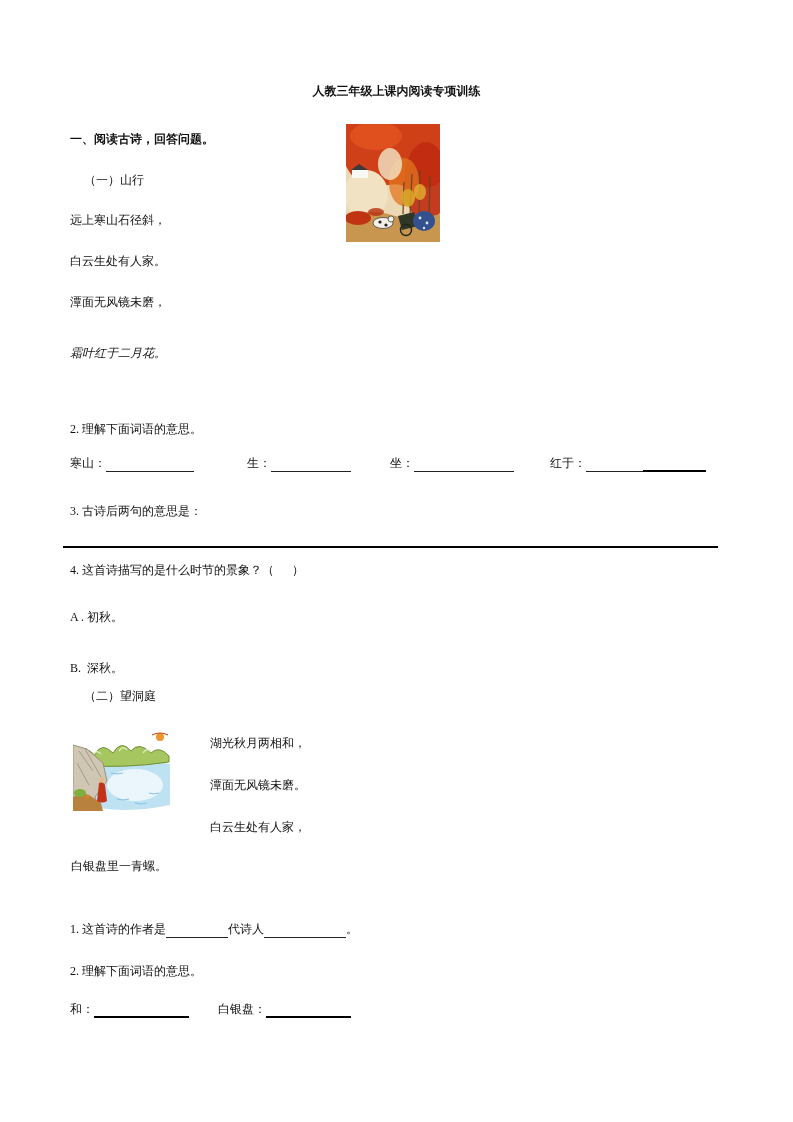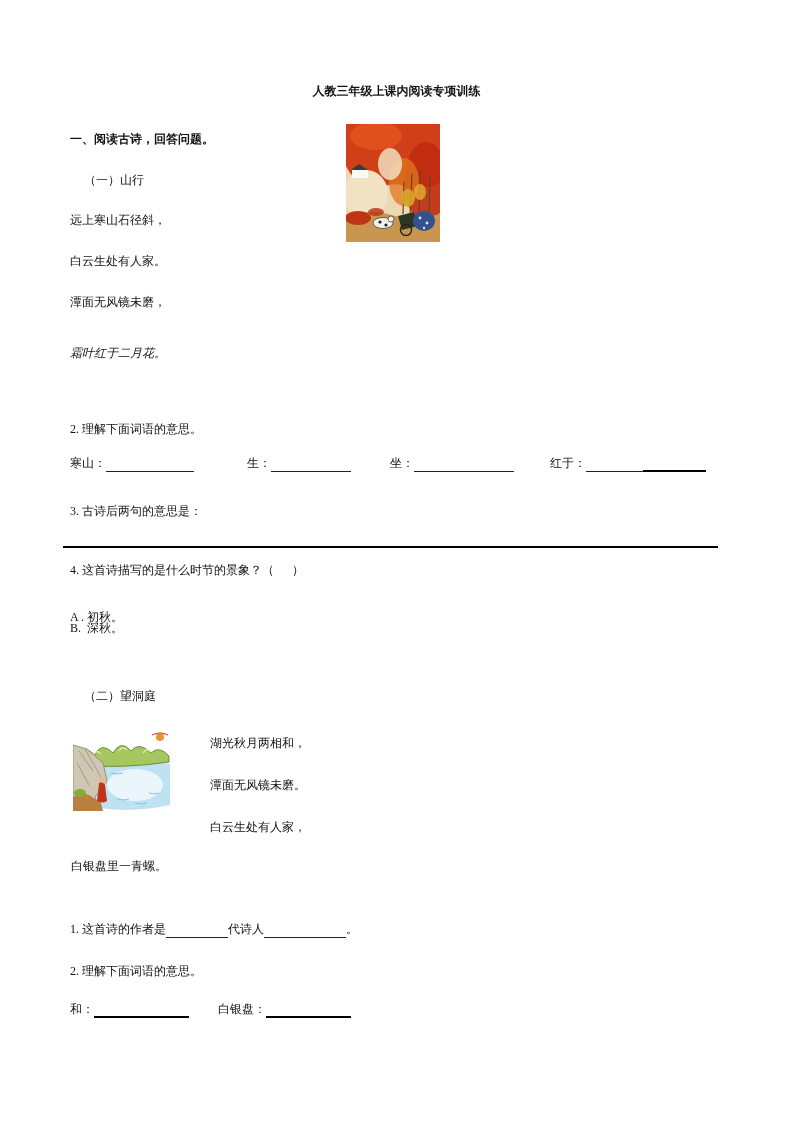--- a/index.html
+++ b/index.html
@@ -92,21 +92,21 @@
   <div class="t" style="left:70px;top:455px;"><span>寒山：</span><span class="blank" style="width:88px;"></span></div>
   <div class="t" style="left:247px;top:455px;"><span>生：</span><span class="blank" style="width:80px;"></span></div>
   <div class="t" style="left:390px;top:455px;"><span>坐：</span><span class="blank" style="width:100px;"></span></div>
   <div class="t" style="left:550px;top:455px;"><span>红于：</span><span class="blank" style="width:57px;"></span><span class="blank th" style="width:63px;"></span></div>
 
   <div class="t" style="left:70px;top:503px;">3. 古诗后两句的意思是：</div>
   <div class="rule" style="left:63px;top:546px;width:655px;"></div>
 
   <div class="t" style="left:70px;top:562px;">4. 这首诗描写的是什么时节的景象？（      ）</div>
   <div class="t" style="left:70px;top:609px;">A . 初秋。</div>
-  <div class="t" style="left:70px;top:620px;">B.  深秋。</div>
+  <div class="t" style="left:70px;top:660px;">B.  深秋。</div>
 
   <div class="t" style="left:84px;top:688px;">（二）望洞庭</div>
 
   <div class="illus" style="left:73px;top:729px;">
     <svg width="100" height="82" viewBox="0 0 100 82" aria-hidden="true">
       <rect width="100" height="82" fill="#ffffff"></rect>
       <path d="M30 34 Q62 28 97 35 L97 76 Q60 84 26 79 L22 68 L34 52 Z" fill="#bfe2f2"></path>
       <ellipse cx="62" cy="56" rx="28" ry="16" fill="#eaf6fc"></ellipse>
       <g stroke="#85c2e0" stroke-width="1" fill="none">
         <path d="M44 70 q6 2 12 0"></path>

